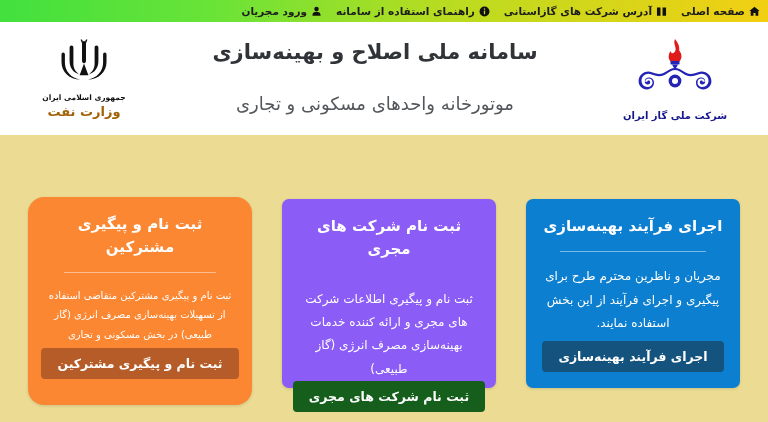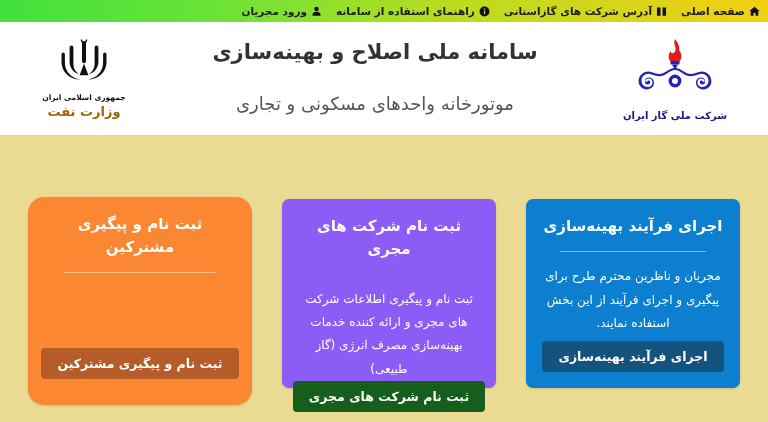--- a/index.html
+++ b/index.html
@@ -332,17 +332,18 @@
     <div class="card card-green">
       <div class="card-title">ثبت نام شرکت های مجری</div>
       <div class="card-rule"></div>
       <div class="card-body">ثبت نام و پیگیری اطلاعات شرکت های مجری و ارائه کننده خدمات بهینه‌سازی مصرف انرژی (گاز طبیعی)</div>
       <button class="card-btn btn-green">ثبت نام شرکت های مجری</button>
     </div>
 
     <div class="card card-orange">
       <div class="card-title">ثبت نام و پیگیری مشترکین</div>
       <div class="card-rule"></div>
+      <div class="card-body">ثبت نام و پیگیری مشترکین متقاضی استفاده از تسهیلات بهینه‌سازی مصرف انرژی (گاز طبیعی) در بخش مسکونی و تجاری</div>
       <button class="card-btn btn-orange">ثبت نام و پیگیری مشترکین</button>
     </div>
 
   </div>
 </div>
 
 </body></html>

